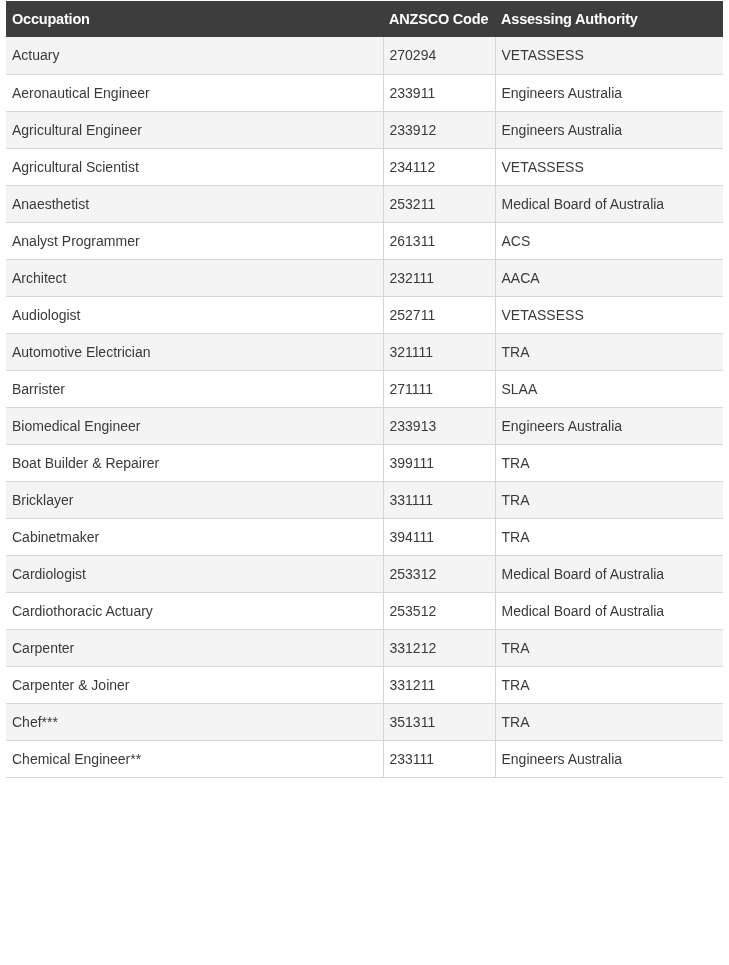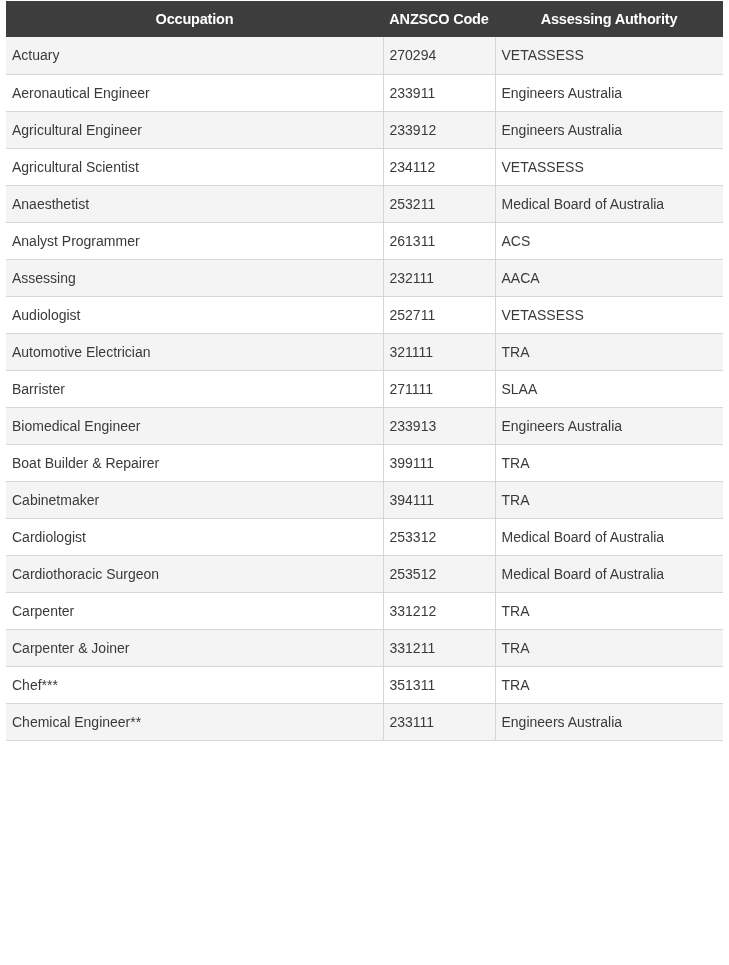--- a/index.html
+++ b/index.html
@@ -29,21 +29,21 @@
   col.c-code { width: 112px; }
   col.c-auth { width: 228px; }
   thead tr {
     background: #3d3d3d;
     height: 36px;
   }
   thead th {
     color: #ffffff;
     font-weight: bold;
     font-size: 14.5px;
-    text-align: center;
+    text-align: left;
     padding: 0 6px;
     height: 36px;
     white-space: nowrap;
     letter-spacing: -0.2px;
   }
   tbody tr {
     height: 37px;
   }
   tbody tr:nth-child(odd) { background: #f4f4f4; }
   tbody tr:nth-child(even) { background: #ffffff; }
@@ -102,21 +102,21 @@
         <td>Anaesthetist</td>
         <td>253211</td>
         <td>Medical Board of Australia</td>
       </tr>
       <tr>
         <td>Analyst Programmer</td>
         <td>261311</td>
         <td>ACS</td>
       </tr>
       <tr>
-        <td>Assessing</td>
+        <td>Architect</td>
         <td>232111</td>
         <td>AACA</td>
       </tr>
       <tr>
         <td>Audiologist</td>
         <td>252711</td>
         <td>VETASSESS</td>
       </tr>
       <tr>
         <td>Automotive Electrician</td>
@@ -132,31 +132,36 @@
         <td>Biomedical Engineer</td>
         <td>233913</td>
         <td>Engineers Australia</td>
       </tr>
       <tr>
         <td>Boat Builder &amp; Repairer</td>
         <td>399111</td>
         <td>TRA</td>
       </tr>
       <tr>
+        <td>Bricklayer</td>
+        <td>331111</td>
+        <td>TRA</td>
+      </tr>
+      <tr>
         <td>Cabinetmaker</td>
         <td>394111</td>
         <td>TRA</td>
       </tr>
       <tr>
         <td>Cardiologist</td>
         <td>253312</td>
         <td>Medical Board of Australia</td>
       </tr>
       <tr>
-        <td>Cardiothoracic Surgeon</td>
+        <td>Cardiothoracic Actuary</td>
         <td>253512</td>
         <td>Medical Board of Australia</td>
       </tr>
       <tr>
         <td>Carpenter</td>
         <td>331212</td>
         <td>TRA</td>
       </tr>
       <tr>
         <td>Carpenter &amp; Joiner</td>

